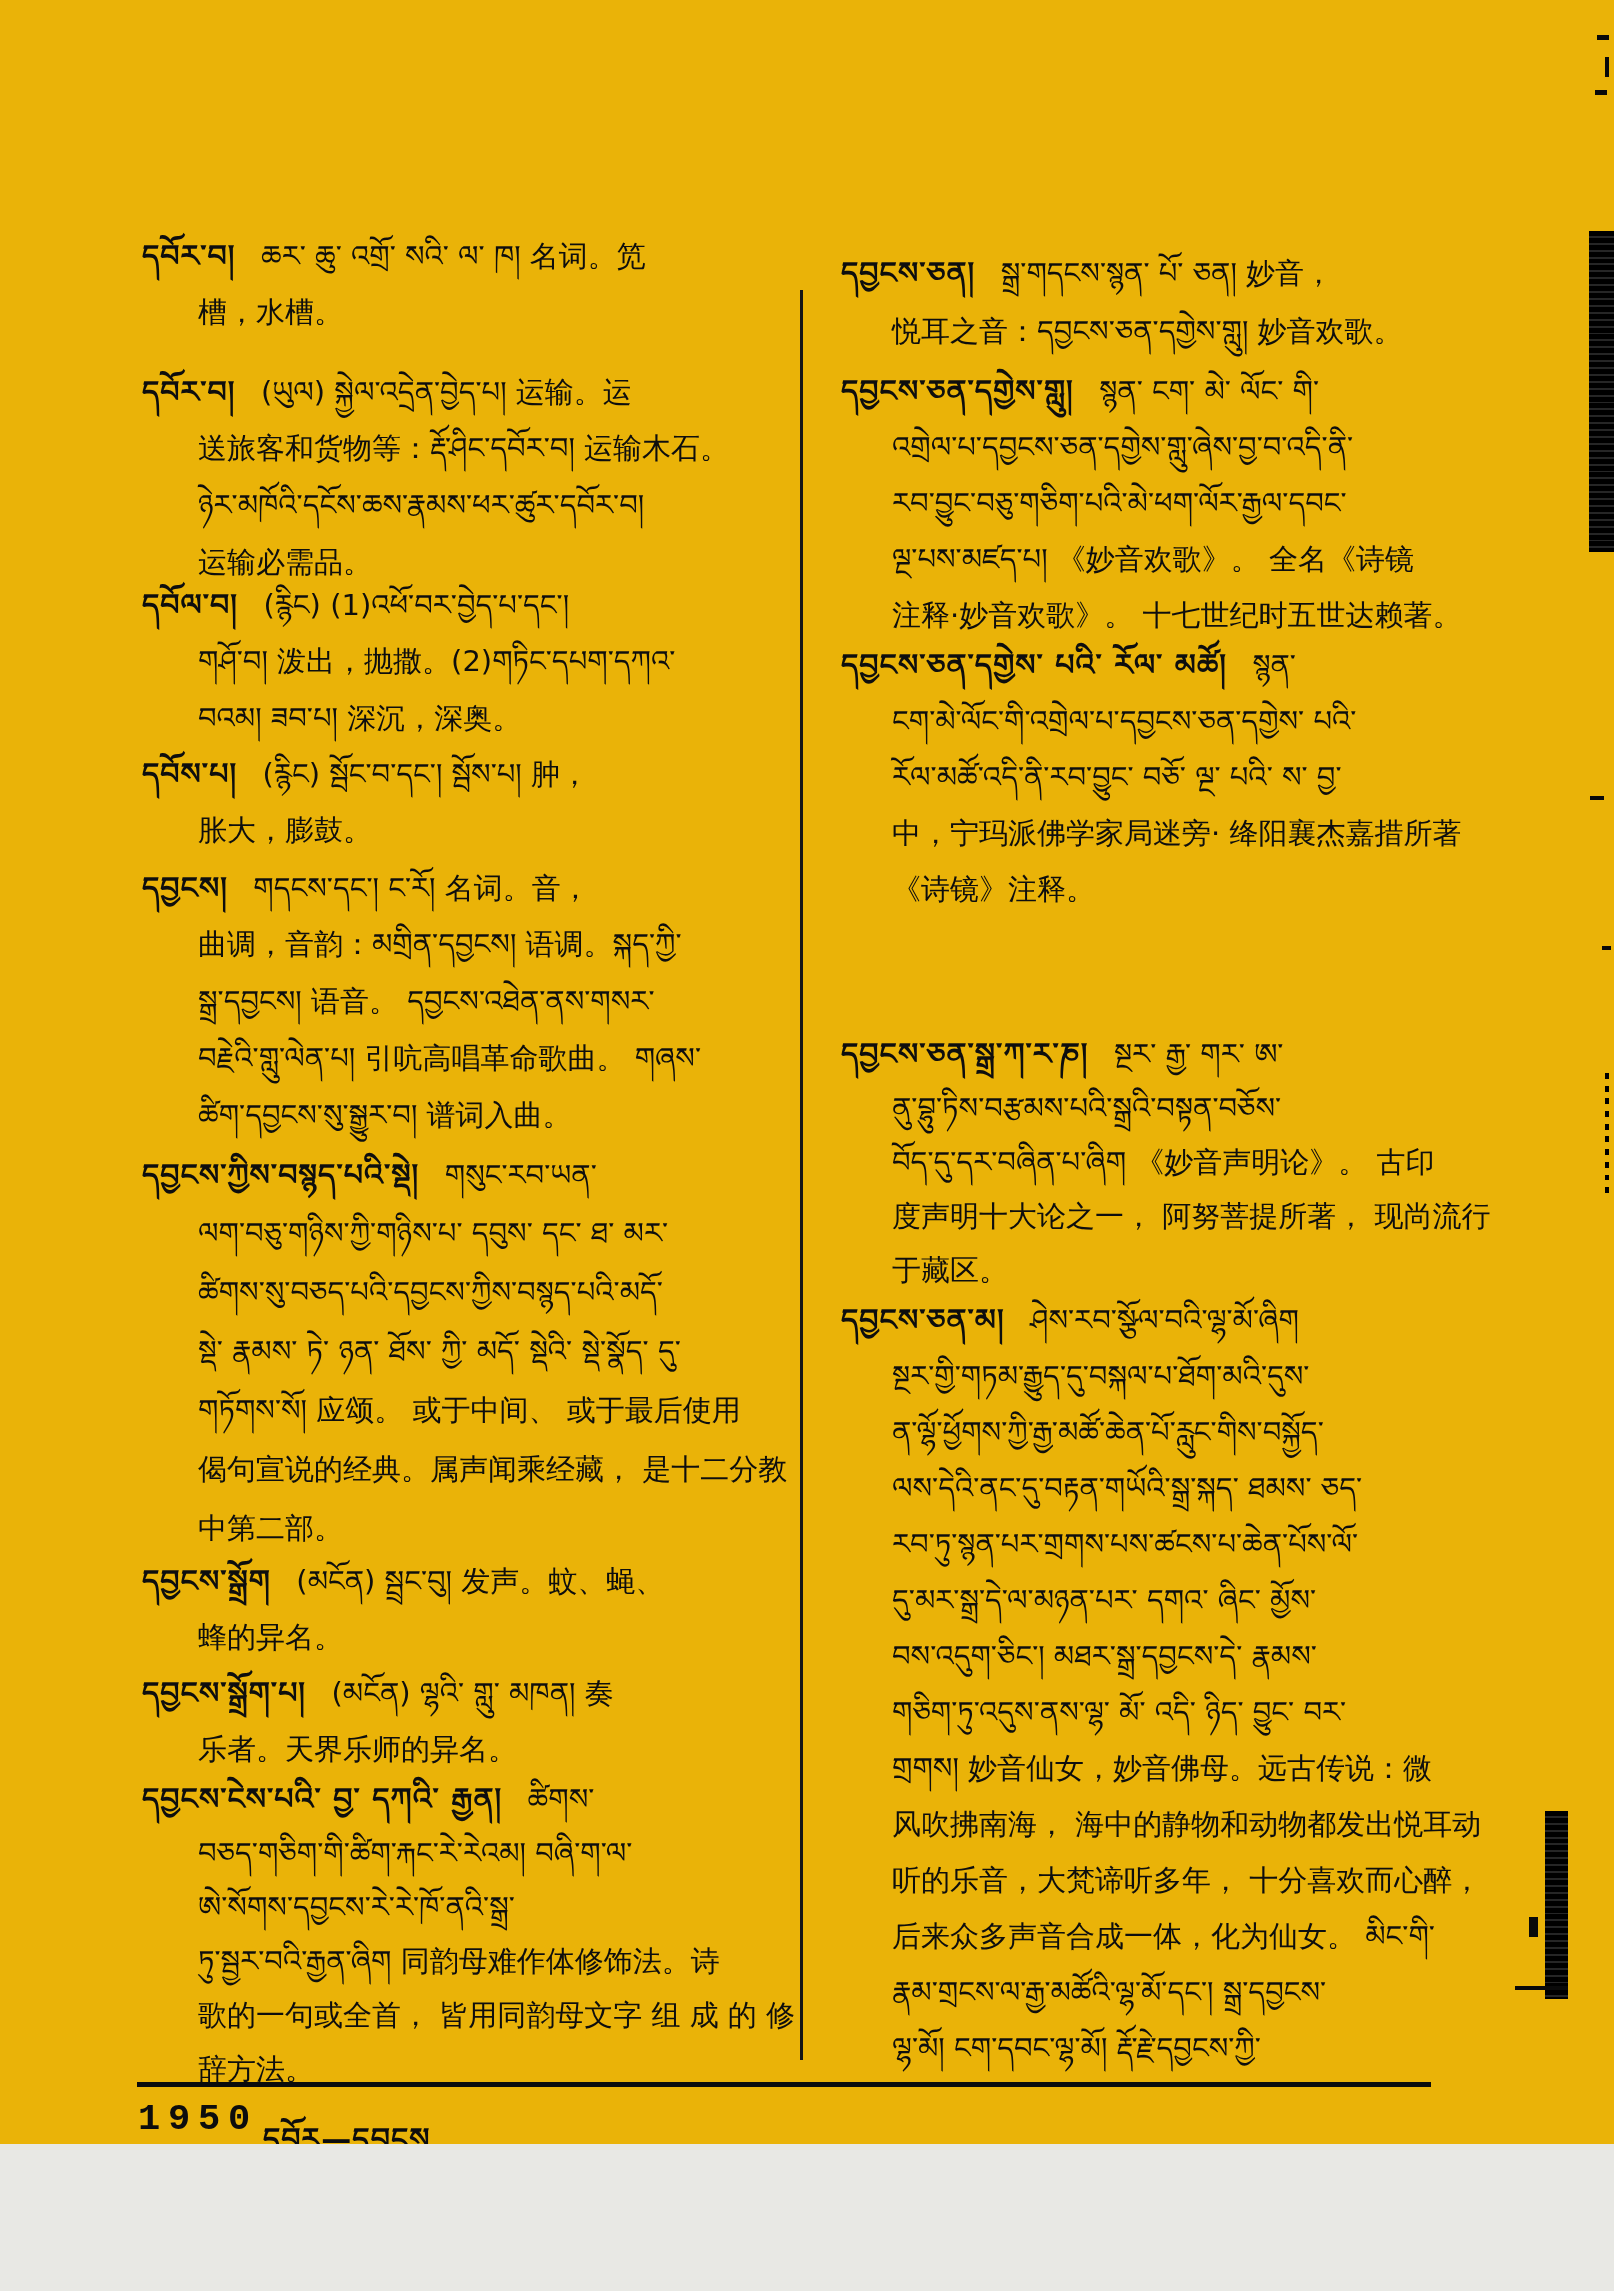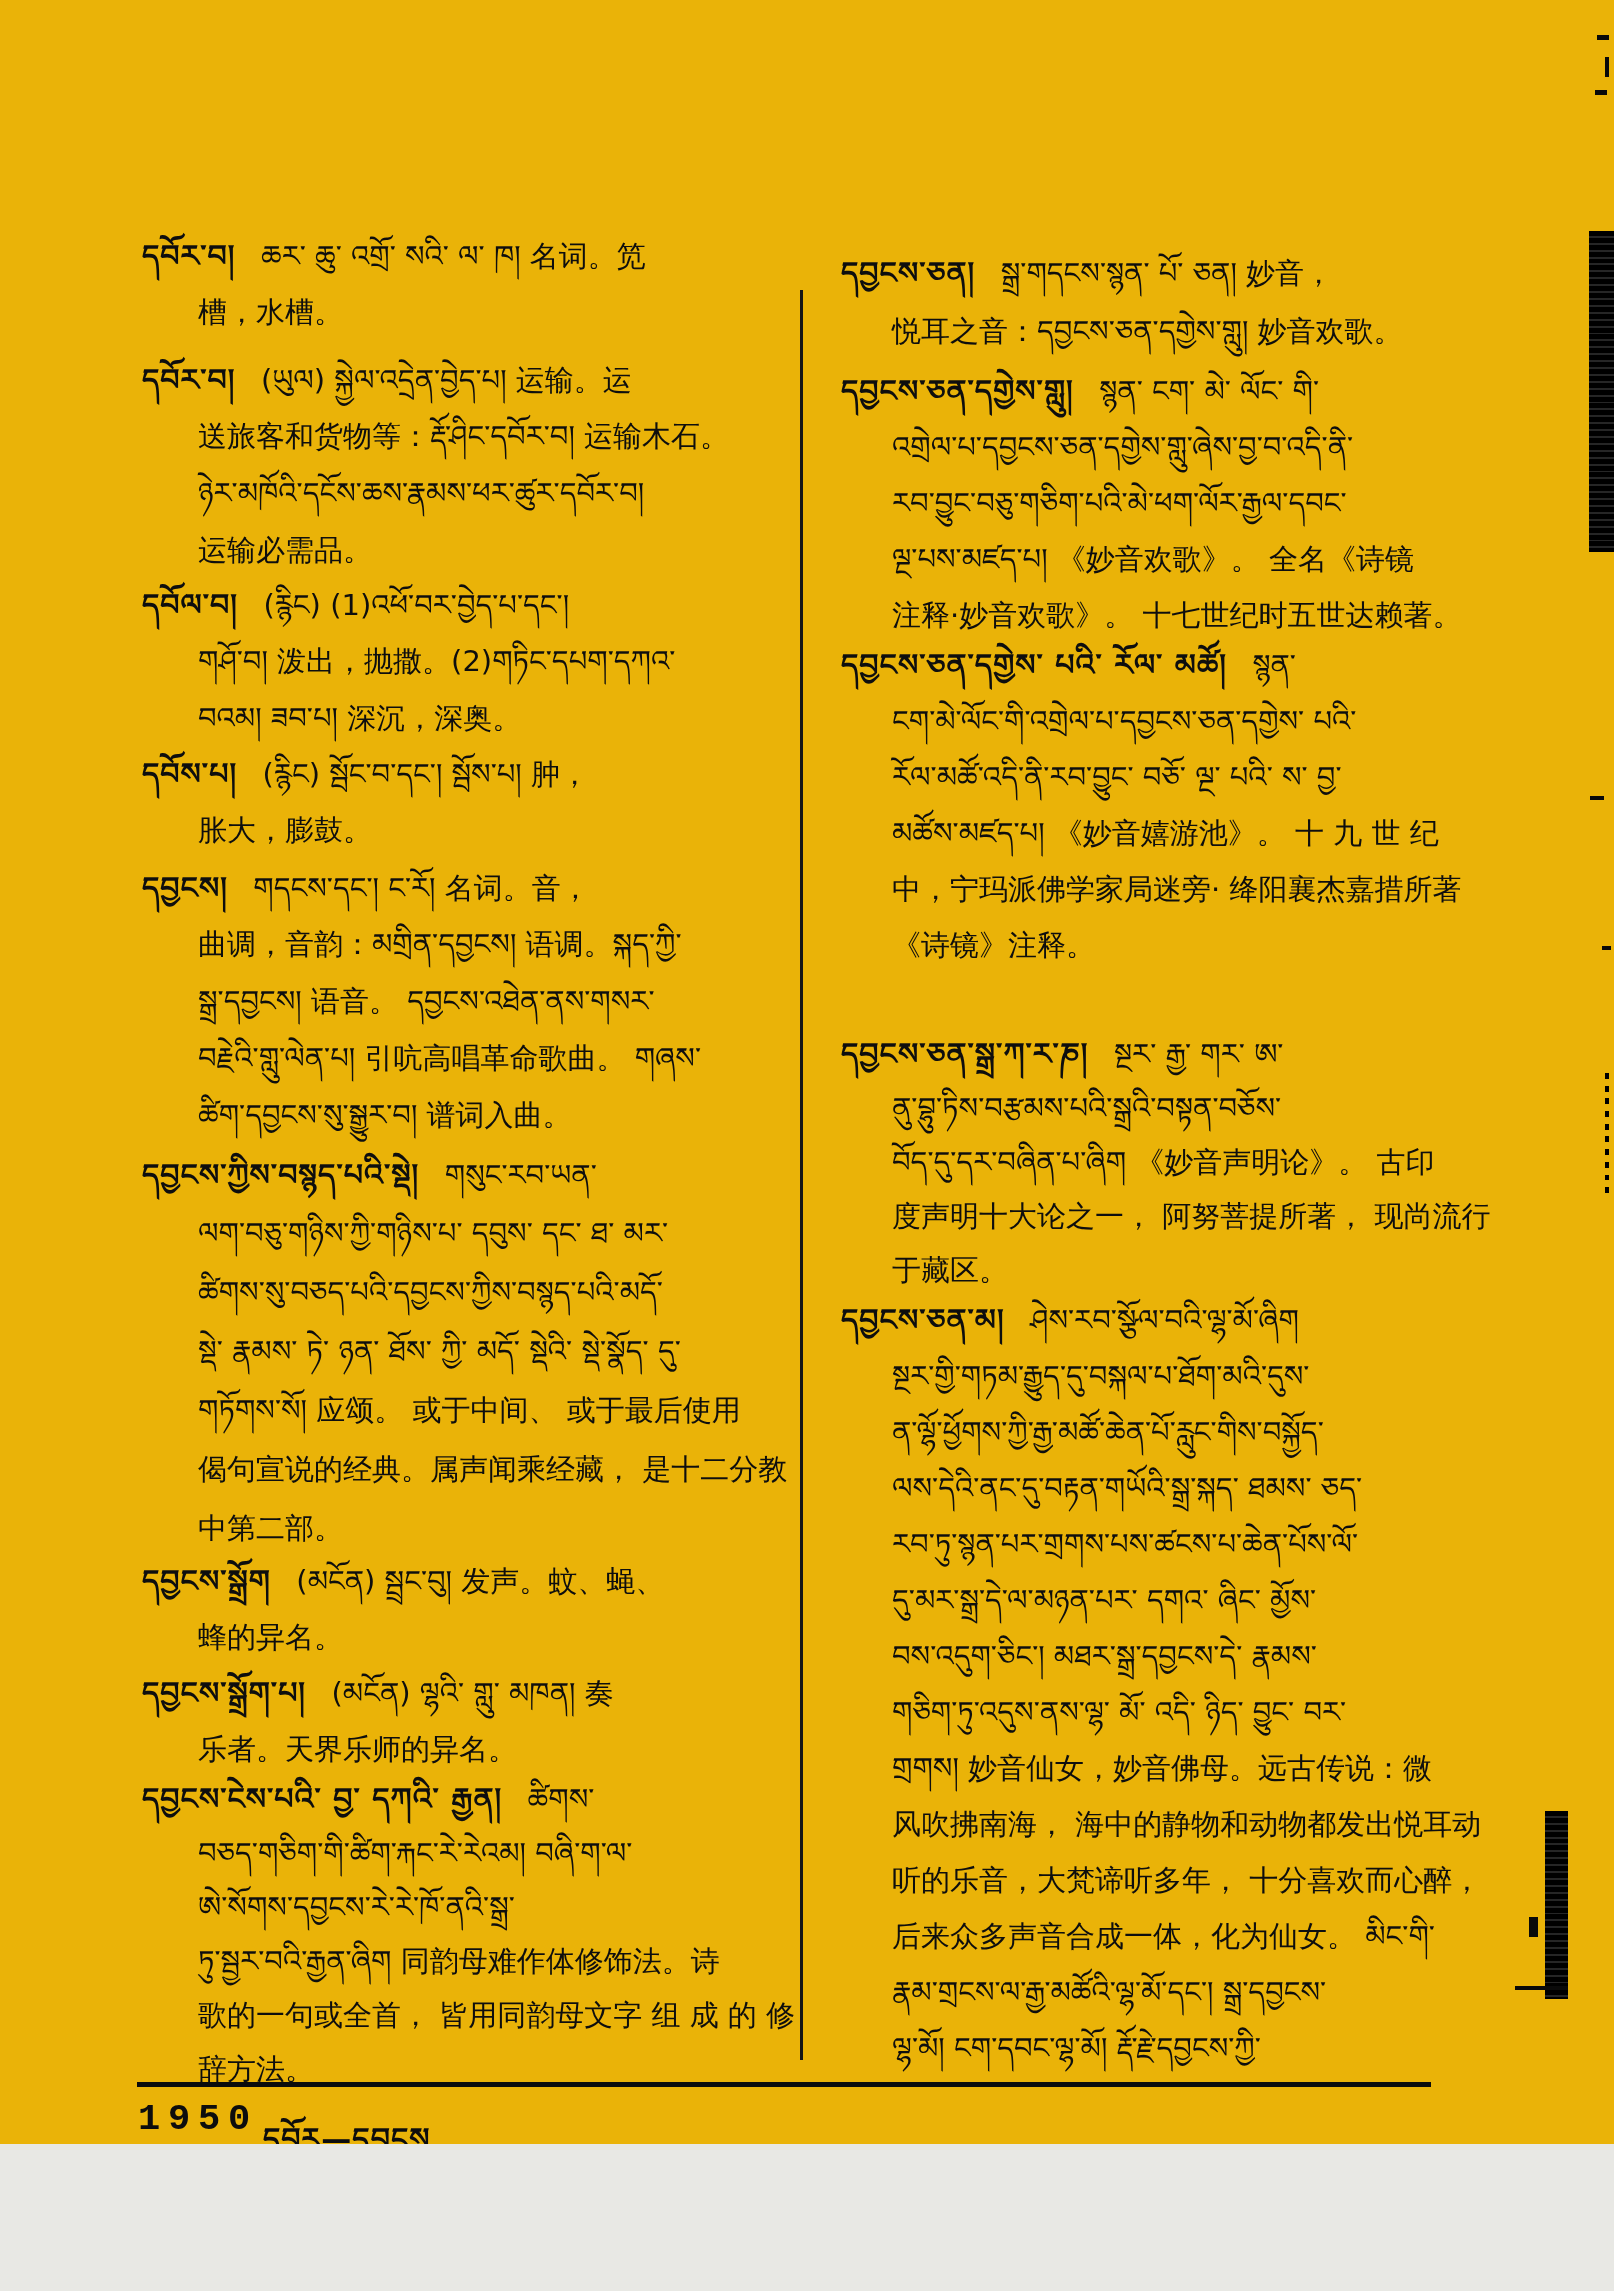--- a/index.html
+++ b/index.html
@@ -50,21 +50,21 @@
 
   <div class="divider"></div>
 
   <div class="col-left">
 
     <section class="entry" style="top:227px">
       <div class="ln first"><span class="hw">དབོར་བ།</span><span class="rest">ཆར་ ཆུ་ འགྲོ་ སའི་ ལ་ ཁ། 名词。笕</span></div>
       <div class="ln cont">槽，水槽。</div>
     </section>
 
-    <section class="entry" style="top:351px">
+    <section class="entry" style="top:363px">
       <div class="ln first"><span class="hw">དབོར་བ།</span><span class="rest">(ཡུལ) སྐྱེལ་འདྲེན་བྱེད་པ། 运输。运</span></div>
       <div class="ln cont">送旅客和货物等：རྡོ་ཤིང་དབོར་བ། 运输木石。</div>
       <div class="ln cont">ཉེར་མཁོའི་དངོས་ཆས་རྣམས་ཕར་ཚུར་དབོར་བ།</div>
       <div class="ln cont">运输必需品。</div>
     </section>
 
     <section class="entry" style="top:576px">
       <div class="ln first"><span class="hw">དབོལ་བ།</span><span class="rest">(རྙིང) (1)འཕོ་བར་བྱེད་པ་དང་།</span></div>
       <div class="ln cont">གཤོ་བ། 泼出，抛撒。(2)གཏིང་དཔག་དཀའ་</div>
       <div class="ln cont">བའམ། ཟབ་པ། 深沉，深奥。</div>
@@ -126,21 +126,20 @@
       <div class="ln cont">འགྲེལ་པ་དབྱངས་ཅན་དགྱེས་གླུ་ཞེས་བྱ་བ་འདི་ནི་</div>
       <div class="ln cont">རབ་བྱུང་བཅུ་གཅིག་པའི་མེ་ཕག་ལོར་རྒྱལ་དབང་</div>
       <div class="ln cont">ལྔ་པས་མཛད་པ། 《妙音欢歌》。 全名《诗镜</div>
       <div class="ln cont">注释·妙音欢歌》。 十七世纪时五世达赖著。</div>
     </section>
 
     <section class="entry" style="top:637px">
       <div class="ln first"><span class="hw">དབྱངས་ཅན་དགྱེས་ པའི་ རོལ་ མཚོ།</span><span class="rest">སྙན་</span></div>
       <div class="ln cont">ངག་མེ་ལོང་གི་འགྲེལ་པ་དབྱངས་ཅན་དགྱེས་ པའི་</div>
       <div class="ln cont">རོལ་མཚོ་འདི་ནི་རབ་བྱུང་ བཅོ་ ལྔ་ པའི་ ས་ བྱ་</div>
-      <div class="ln cont">མཚོས་མཛད་པ། 《妙音嬉游池》。 十 九 世 纪</div>
       <div class="ln cont">中，宁玛派佛学家局迷旁· 绛阳襄杰嘉措所著</div>
       <div class="ln cont">《诗镜》注释。</div>
     </section>
 
     <section class="entry lh55" style="top:1027px">
       <div class="ln first"><span class="hw">དབྱངས་ཅན་སྒྲ་ཀ་ར་ཎ།</span><span class="rest">སྔར་ རྒྱ་ གར་ ཨ་</span></div>
       <div class="ln cont">ནུ་བྷུ་ཏིས་བརྩམས་པའི་སྒྲའི་བསྟན་བཅོས་</div>
       <div class="ln cont">བོད་དུ་དར་བཞིན་པ་ཞིག 《妙音声明论》。 古印</div>
       <div class="ln cont">度声明十大论之一， 阿努菩提所著， 现尚流行</div>
       <div class="ln cont">于藏区。</div>

